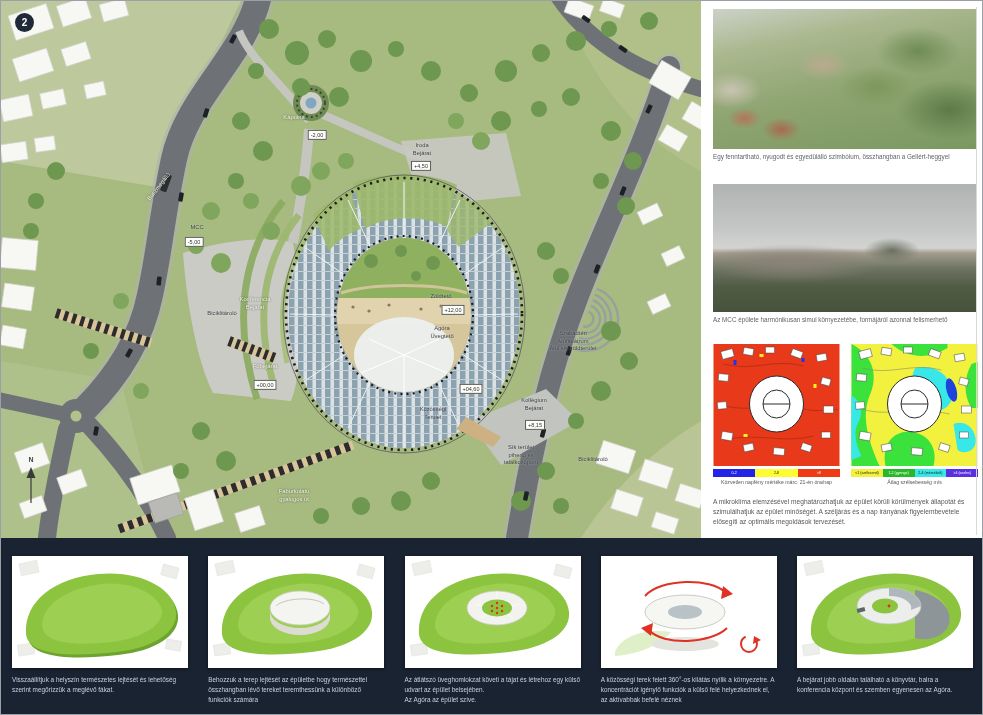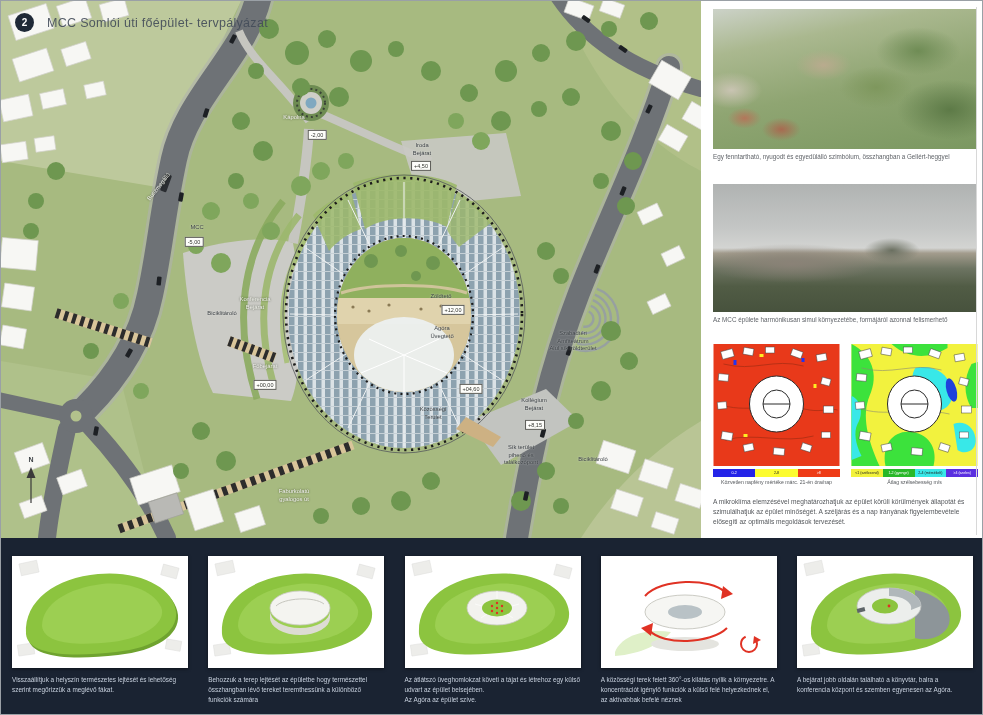--- a/index.html
+++ b/index.html
@@ -304,21 +304,20 @@
       </g>
       <rect x="-9" y="-3.25" width="18" height="6.5" rx="1.5" transform="translate(165,182) rotate(-70)" fill="#2a2d31"></rect>
 
       <g>
         <line x1="30" y1="502" x2="30" y2="472" stroke="#3a3a3a" stroke-width="1.2"></line>
         <polygon points="30,466 25.5,477 34.5,477" fill="#3a3a3a"></polygon>
       </g>
     </svg>
 
     <div class="badge">2</div>
-    <div class="board-title">MCC Somlói úti főépület- tervpályázat</div>
 
     <span class="pl-label pl-light pl-rot" style="left:158px;top:186px">Buszmegálló</span>
     <span class="pl-label pl-dark" style="left:196px;top:227px">MCC</span>
     <span class="pl-elev" style="left:193px;top:241px">-5,00</span>
     <span class="pl-label pl-dark" style="left:221px;top:313px">Biciklitároló</span>
     <span class="pl-label pl-light" style="left:254px;top:303px">Konferencia
 Bejárat</span>
     <span class="pl-label pl-light" style="left:264px;top:366px">Főbejárat</span>
     <span class="pl-elev" style="left:264px;top:384px">+00,00</span>
     <span class="pl-label pl-dark" style="left:440px;top:296px">Zöldtető</span>

